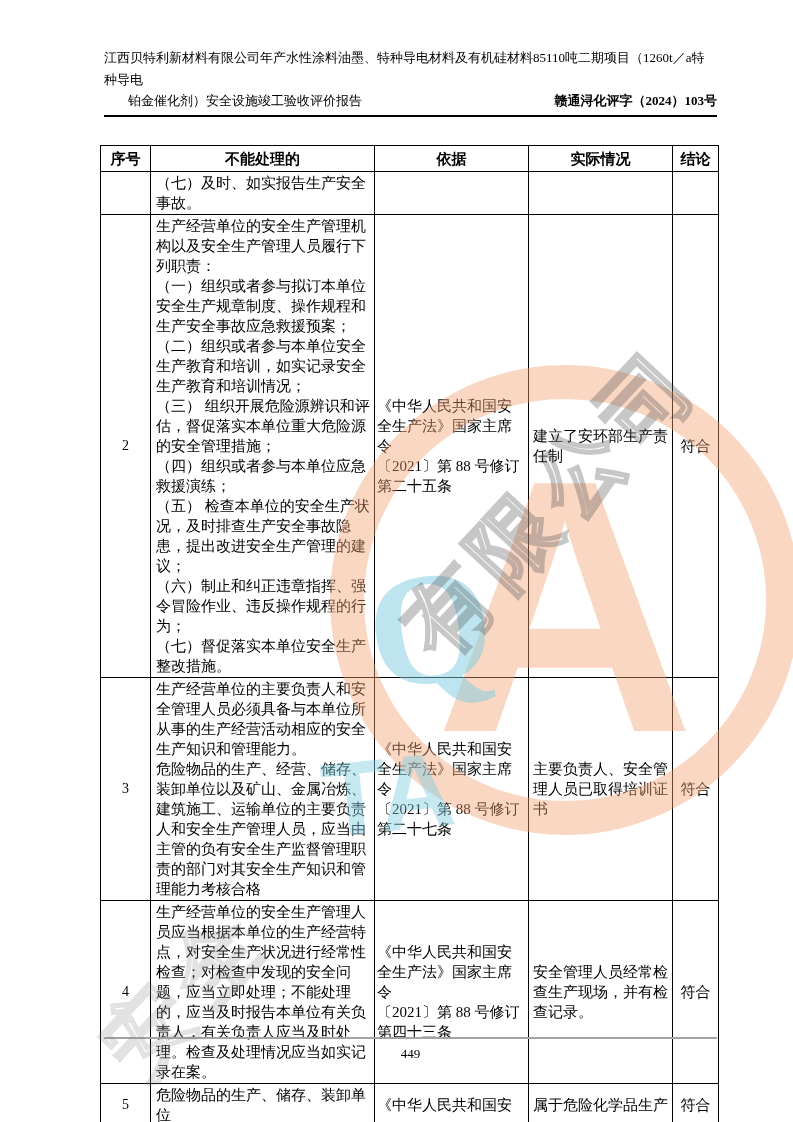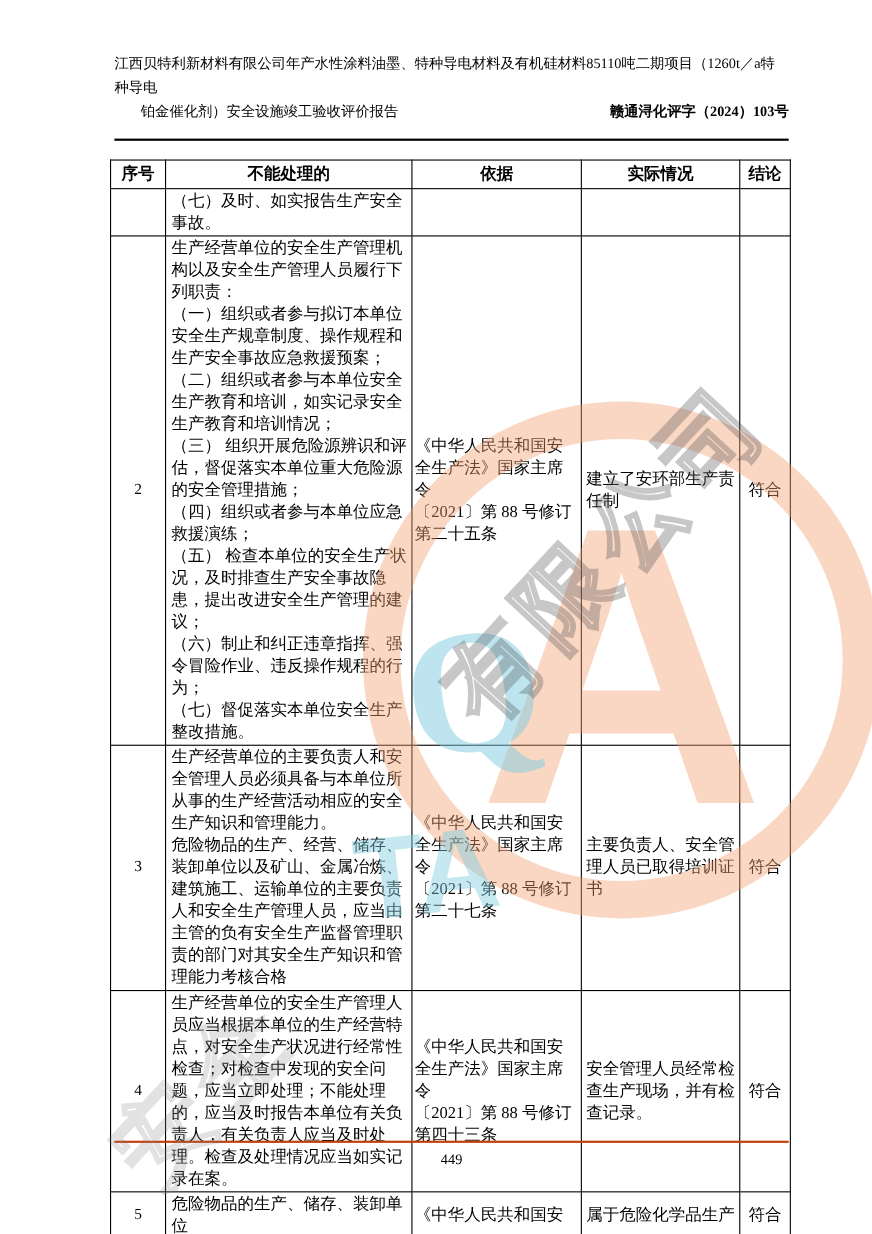--- a/index.html
+++ b/index.html
@@ -8,21 +8,21 @@
     font-family:"Liberation Serif","DejaVu Serif",serif;
     color:#000;
     position:relative;
     overflow:hidden;
   }
   
   .doc-header {
     position:absolute; left:104px; top:47px; width:613px;
     font-size:13px; line-height:21.5px;
     border-bottom:2px solid #000;
-    padding-bottom:14px;
+    padding-bottom:3px;
   }
   .doc-header .h-line3 { display:flex; justify-content:space-between; align-items:baseline;margin-left:24px; }
   .doc-number { font-weight:bold; }
   
   .report-table {
     position:absolute; left:100px; top:145px;
     border-collapse:collapse; table-layout:fixed; width:618px;
     font-size:15px; line-height:20px;
   }
   .report-table th, .report-table td { border:1px solid #000; overflow:hidden; }
@@ -33,21 +33,21 @@
   td.c-actual{ text-align:left; vertical-align:middle; padding:0 4px; }
   td.c-concl { text-align:center; vertical-align:middle;margin-left:25px; }
   tr.r1 { height:40px; }
   tr.r2 { height:420px; }
   tr.r3 { height:218px; }
   tr.r4 { height:155px; }
   tr.r5 { height:28px; }
   
   .page-footer {
     position:absolute; left:104px; top:1037px; width:613px;
-    border-top:2px solid #c2410c;
+    border-top:2px solid #a3a3a3;
     text-align:center; font-size:13px; padding-top:7px;
   }
   
   .wm-layer { position:absolute; inset:0; pointer-events:none; z-index:3; }
   .wm-ring {
     position:absolute; left:330px; top:365px; width:470px; height:470px;
     border:34px solid rgba(242,160,112,0.42); border-radius:50%;
     display:flex; align-items:center; justify-content:center;
   }
   .wm-a {

